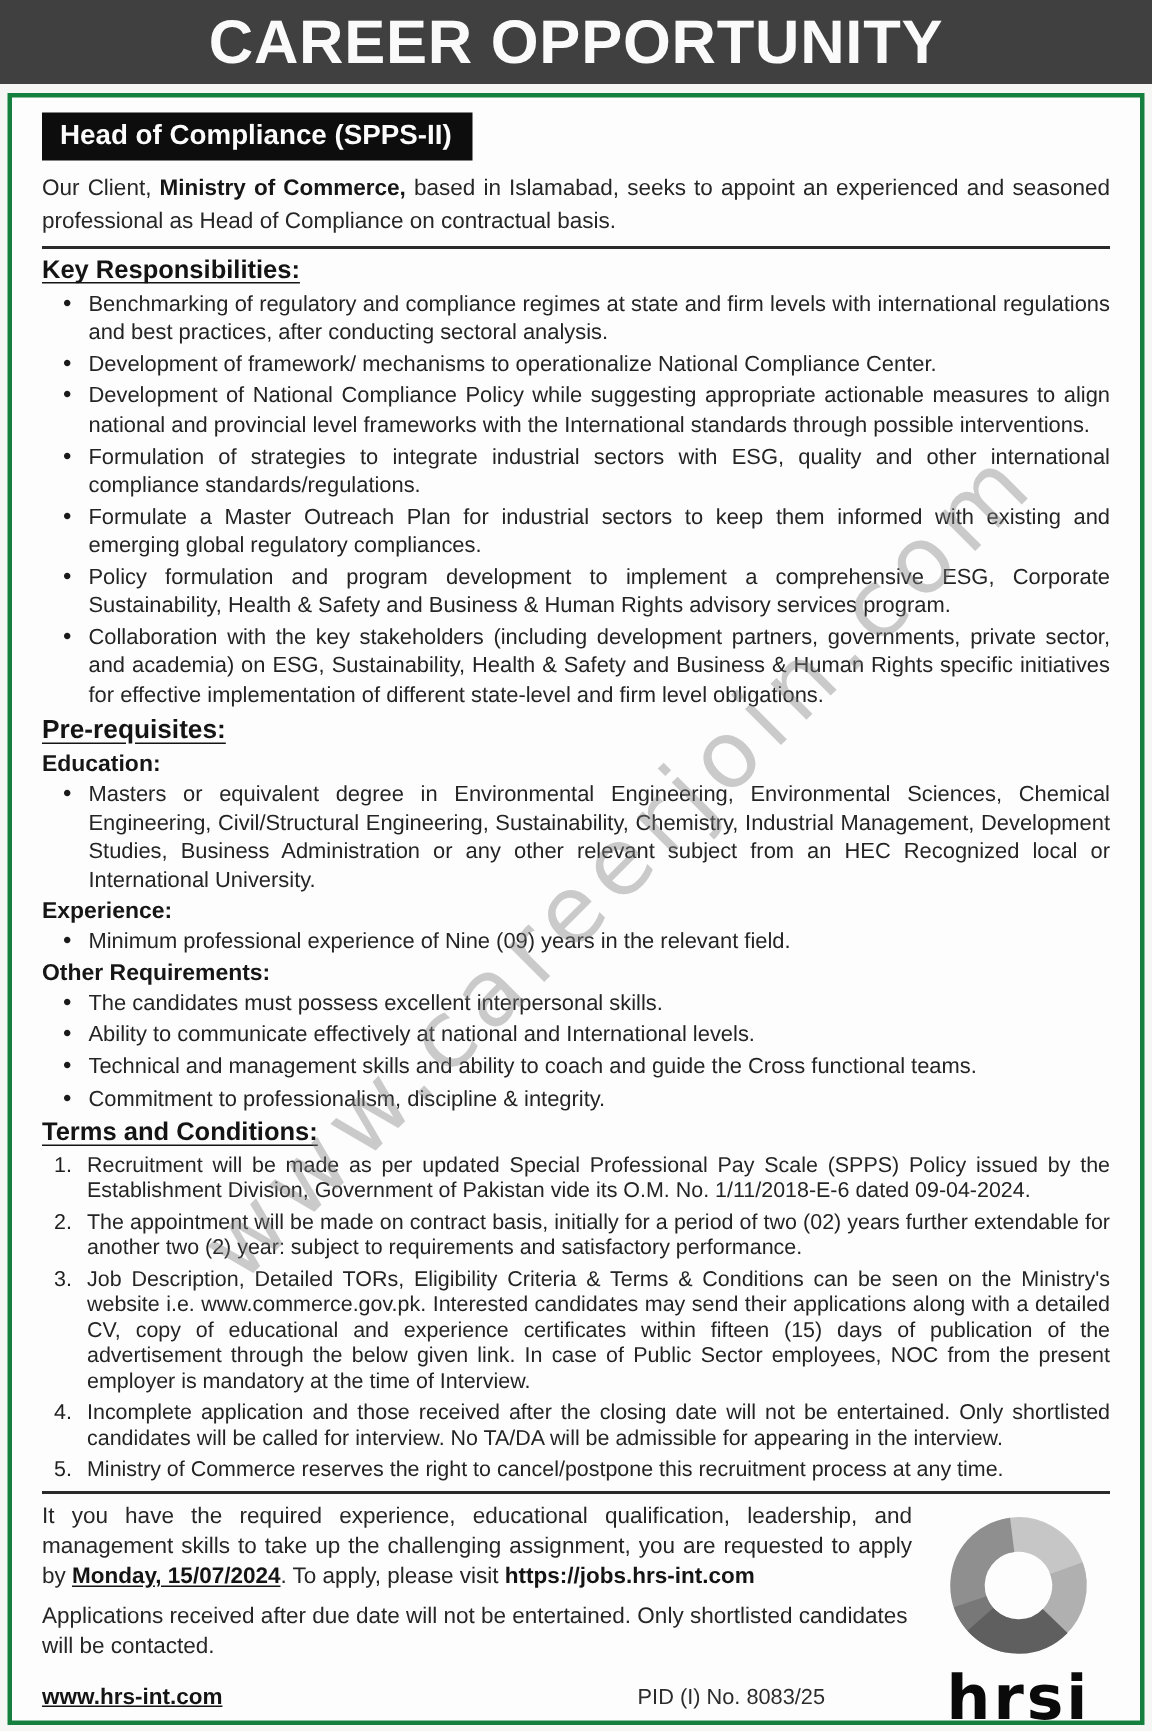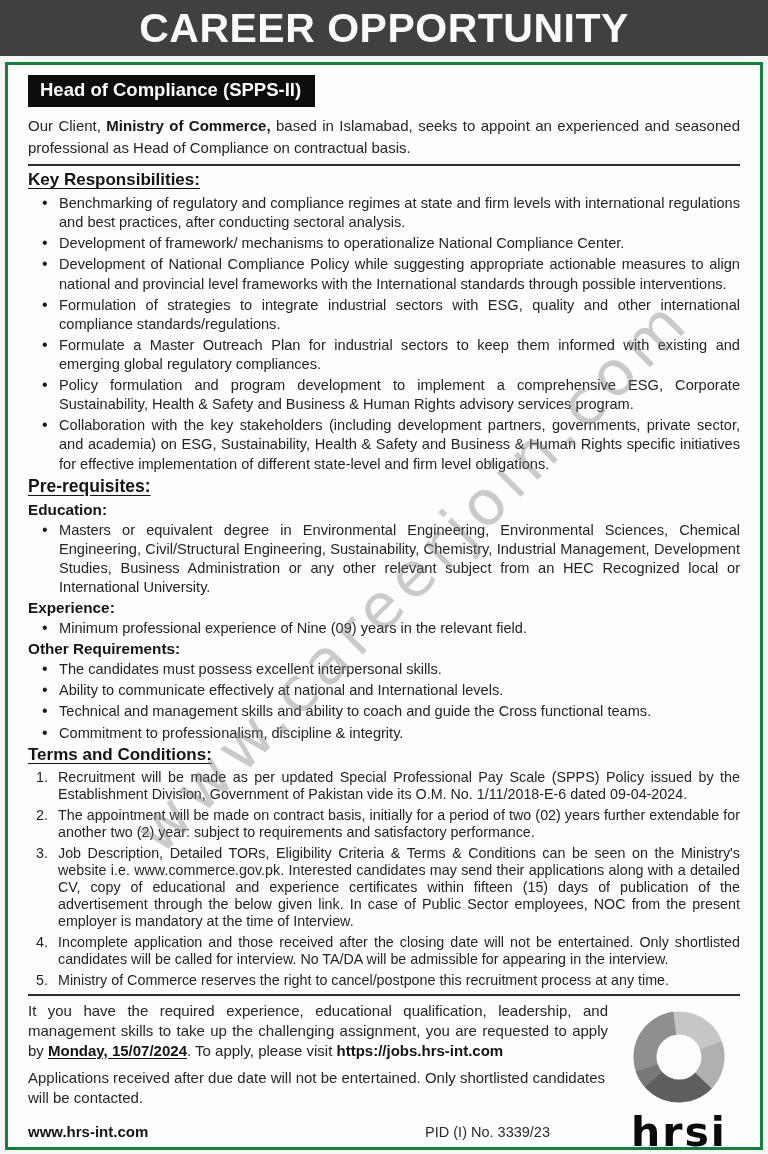--- a/index.html
+++ b/index.html
@@ -65,21 +65,21 @@
     content:counter(tc) "."; position:absolute; left:8px; color:#1e1e1e;
   }
   
   .footer { display:flex; margin-top:3px; }
   .footer-left { flex:1 1 auto; padding-right:10px; min-width:0; }
   .apply-p { font-size:15px; line-height:1.34; text-align:justify; color:#262626; }
   .apply-deadline { font-weight:bold; text-decoration:underline; text-underline-offset:2px; color:#141414; }
   .apply-url { font-weight:bold; color:#141414; }
   .note-p { font-size:15px; line-height:1.35; margin-top:7px; color:#262626; }
   .bottom-row { display:flex; justify-content:space-between; align-items:flex-end; margin-top:15px; }
-  .site { font-size:15px; font-weight:bold; color:#141414; }
+  .site { font-size:15px; font-weight:bold; color:#141414;text-decoration:underline; }
   .pid { font-size:14.5px; color:#2c2c2c; padding-right:58px; }
   .logo-col {
     flex:0 0 122px; display:flex; flex-direction:column;
     align-items:center; justify-content:flex-start; padding-top:4px;
   }
   .logo-orb { width:104px; height:104px; }
   .logo-word {
     font-family:"DejaVu Sans","Liberation Sans",sans-serif;
     font-size:41px; font-weight:bold; color:#0a0a0a;
     letter-spacing:2px; line-height:.85; margin-top:6px;
@@ -158,21 +158,21 @@
     </section>
 
     <hr class="rule2">
 
     <div class="footer">
       <div class="footer-left">
         <p class="apply-p"><span>It you have the required experience, educational qualification, leadership, and management skills to take  up the challenging assignment, you are requested to apply by </span><span class="apply-deadline">Monday, 15/07/2024</span><span>. To apply, please visit </span><span class="apply-url">https://jobs.hrs-int.com</span></p>
         <p class="note-p">Applications received after due date will not be entertained. Only shortlisted candidates will be contacted.</p>
         <div class="bottom-row">
           <span class="site">www.hrs-int.com</span>
-          <span class="pid">PID (I) No. 3339/23</span>
+          <span class="pid">PID (I) No. 8083/25</span>
         </div>
       </div>
       <div class="logo-col">
         <svg class="logo-orb" viewBox="0 0 104 104" aria-hidden="true">
           <circle cx="52" cy="52" r="34" fill="none" stroke="#c6c6c6" stroke-width="23" stroke-dasharray="60 153.6" transform="rotate(-105 52 52)"></circle>
           <circle cx="52" cy="52" r="34" fill="none" stroke="#b0b0b0" stroke-width="23" stroke-dasharray="40 173.6" transform="rotate(-20 52 52)"></circle>
           <circle cx="52" cy="52" r="34" fill="none" stroke="#8f8f8f" stroke-width="23" stroke-dasharray="74 139.6" transform="rotate(138 52 52)"></circle>
           <circle cx="52" cy="52" r="34" fill="none" stroke="#787878" stroke-width="23" stroke-dasharray="34 179.6" transform="rotate(104 52 52)"></circle>
           <circle cx="52" cy="52" r="34" fill="none" stroke="#5f5f5f" stroke-width="23" stroke-dasharray="56 157.6" transform="rotate(44 52 52)"></circle>
         </svg>

